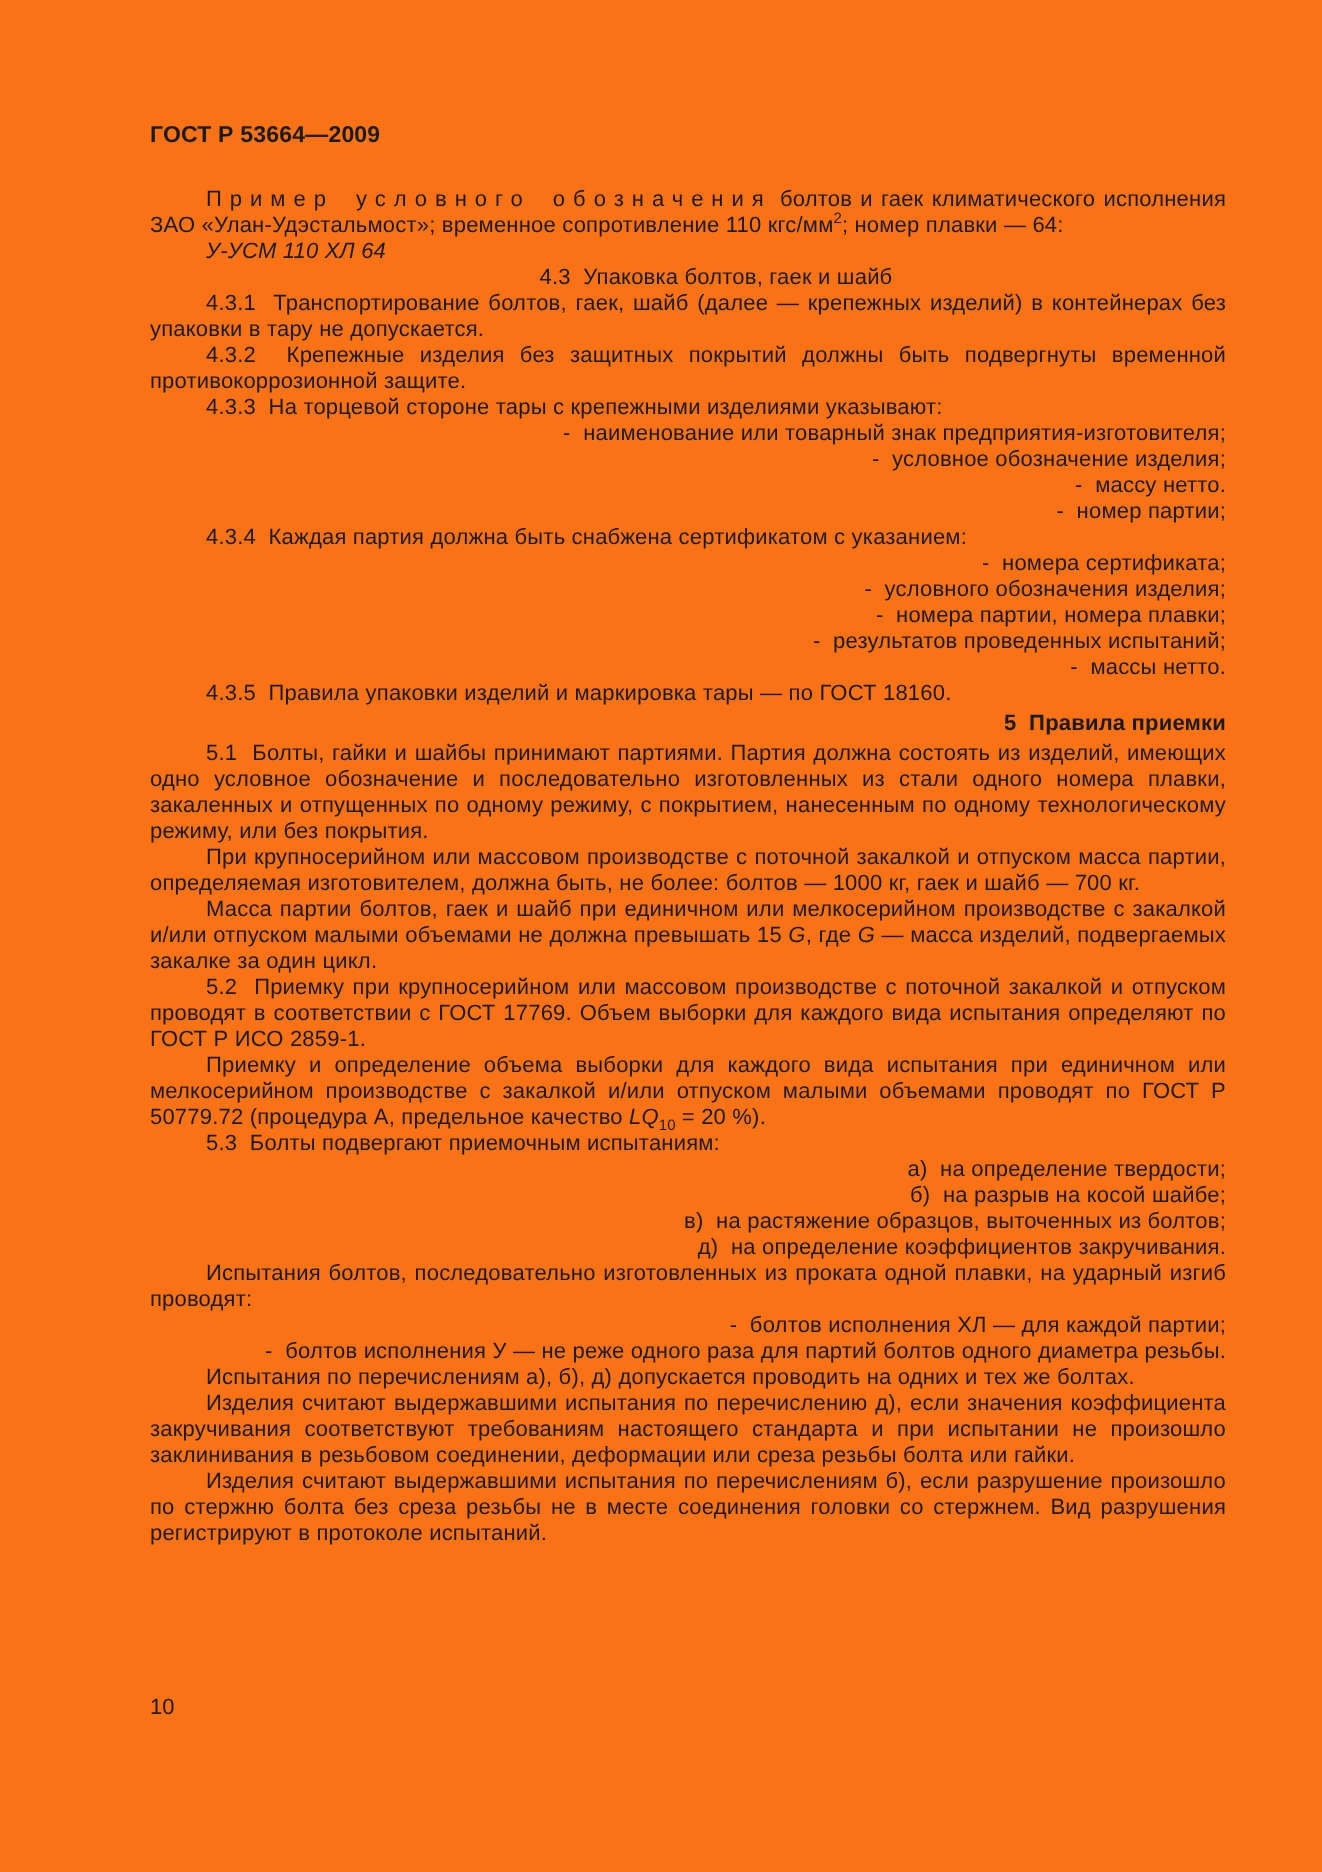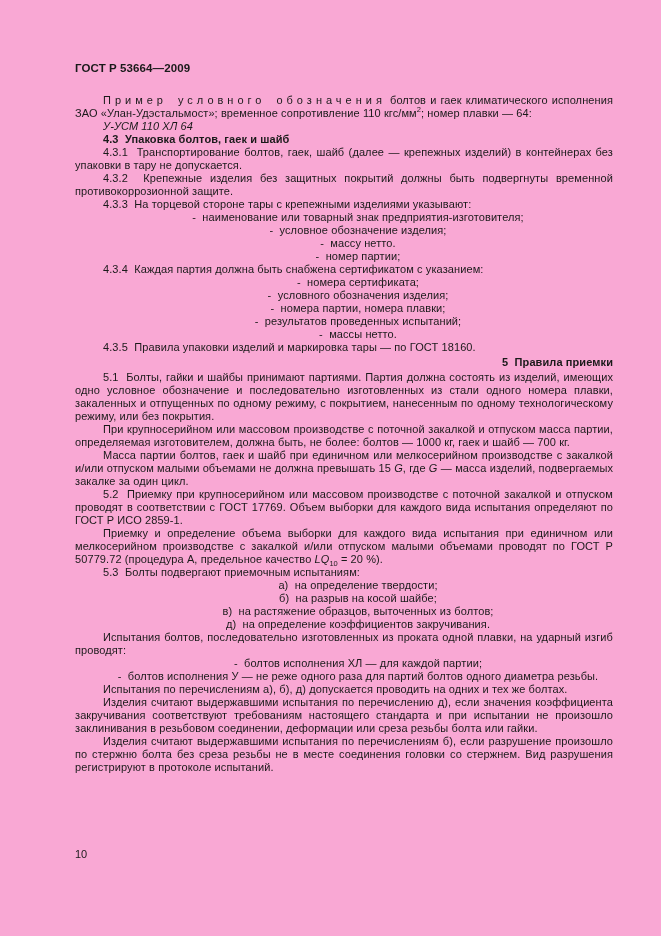--- a/index.html
+++ b/index.html
@@ -4,21 +4,21 @@
 <style>
   html, body {
     margin: 0;
     padding: 0;
     background: #ffffff;
   }
   .page {
     position: relative;
     width: 661px;
     height: 936px;
-    background: #f9a8d4;
+    background: #f97316;
     overflow: hidden;
     font-family: "Liberation Sans", "DejaVu Sans", sans-serif;
     color: #1a1a1a;
   }
   .doc {
     position: absolute;
     left: 75px;
     top: 62px;
     width: 538px;
     font-size: 11px;
@@ -38,34 +38,34 @@
     text-indent: 28px;
   }
   .p-example { }
   .p-center {
     text-align: left;
     text-indent: 0;
     font-style: italic;
     margin: 7px 0 7px 0;
   }
   .p-h4 {
-    font-weight: bold;
-    text-align: left;
+    font-weight: normal;
+    text-align: center;
     margin-top: 3px;
   }
   .p-section {
     font-weight: bold;
     text-align: right;
     font-size: 11px;
     line-height: 17px;
     margin: 7px 0 13px 0;
   }
   .p-body { }
   .p-list {
-    text-align: center;
+    text-align: right;
   }
   .spaced {
     letter-spacing: 4px;
     word-spacing: 3px;
     margin-top: 28px;
   }
   .sup {
     vertical-align: super;
     font-size: 7.5px;
     line-height: 0;

